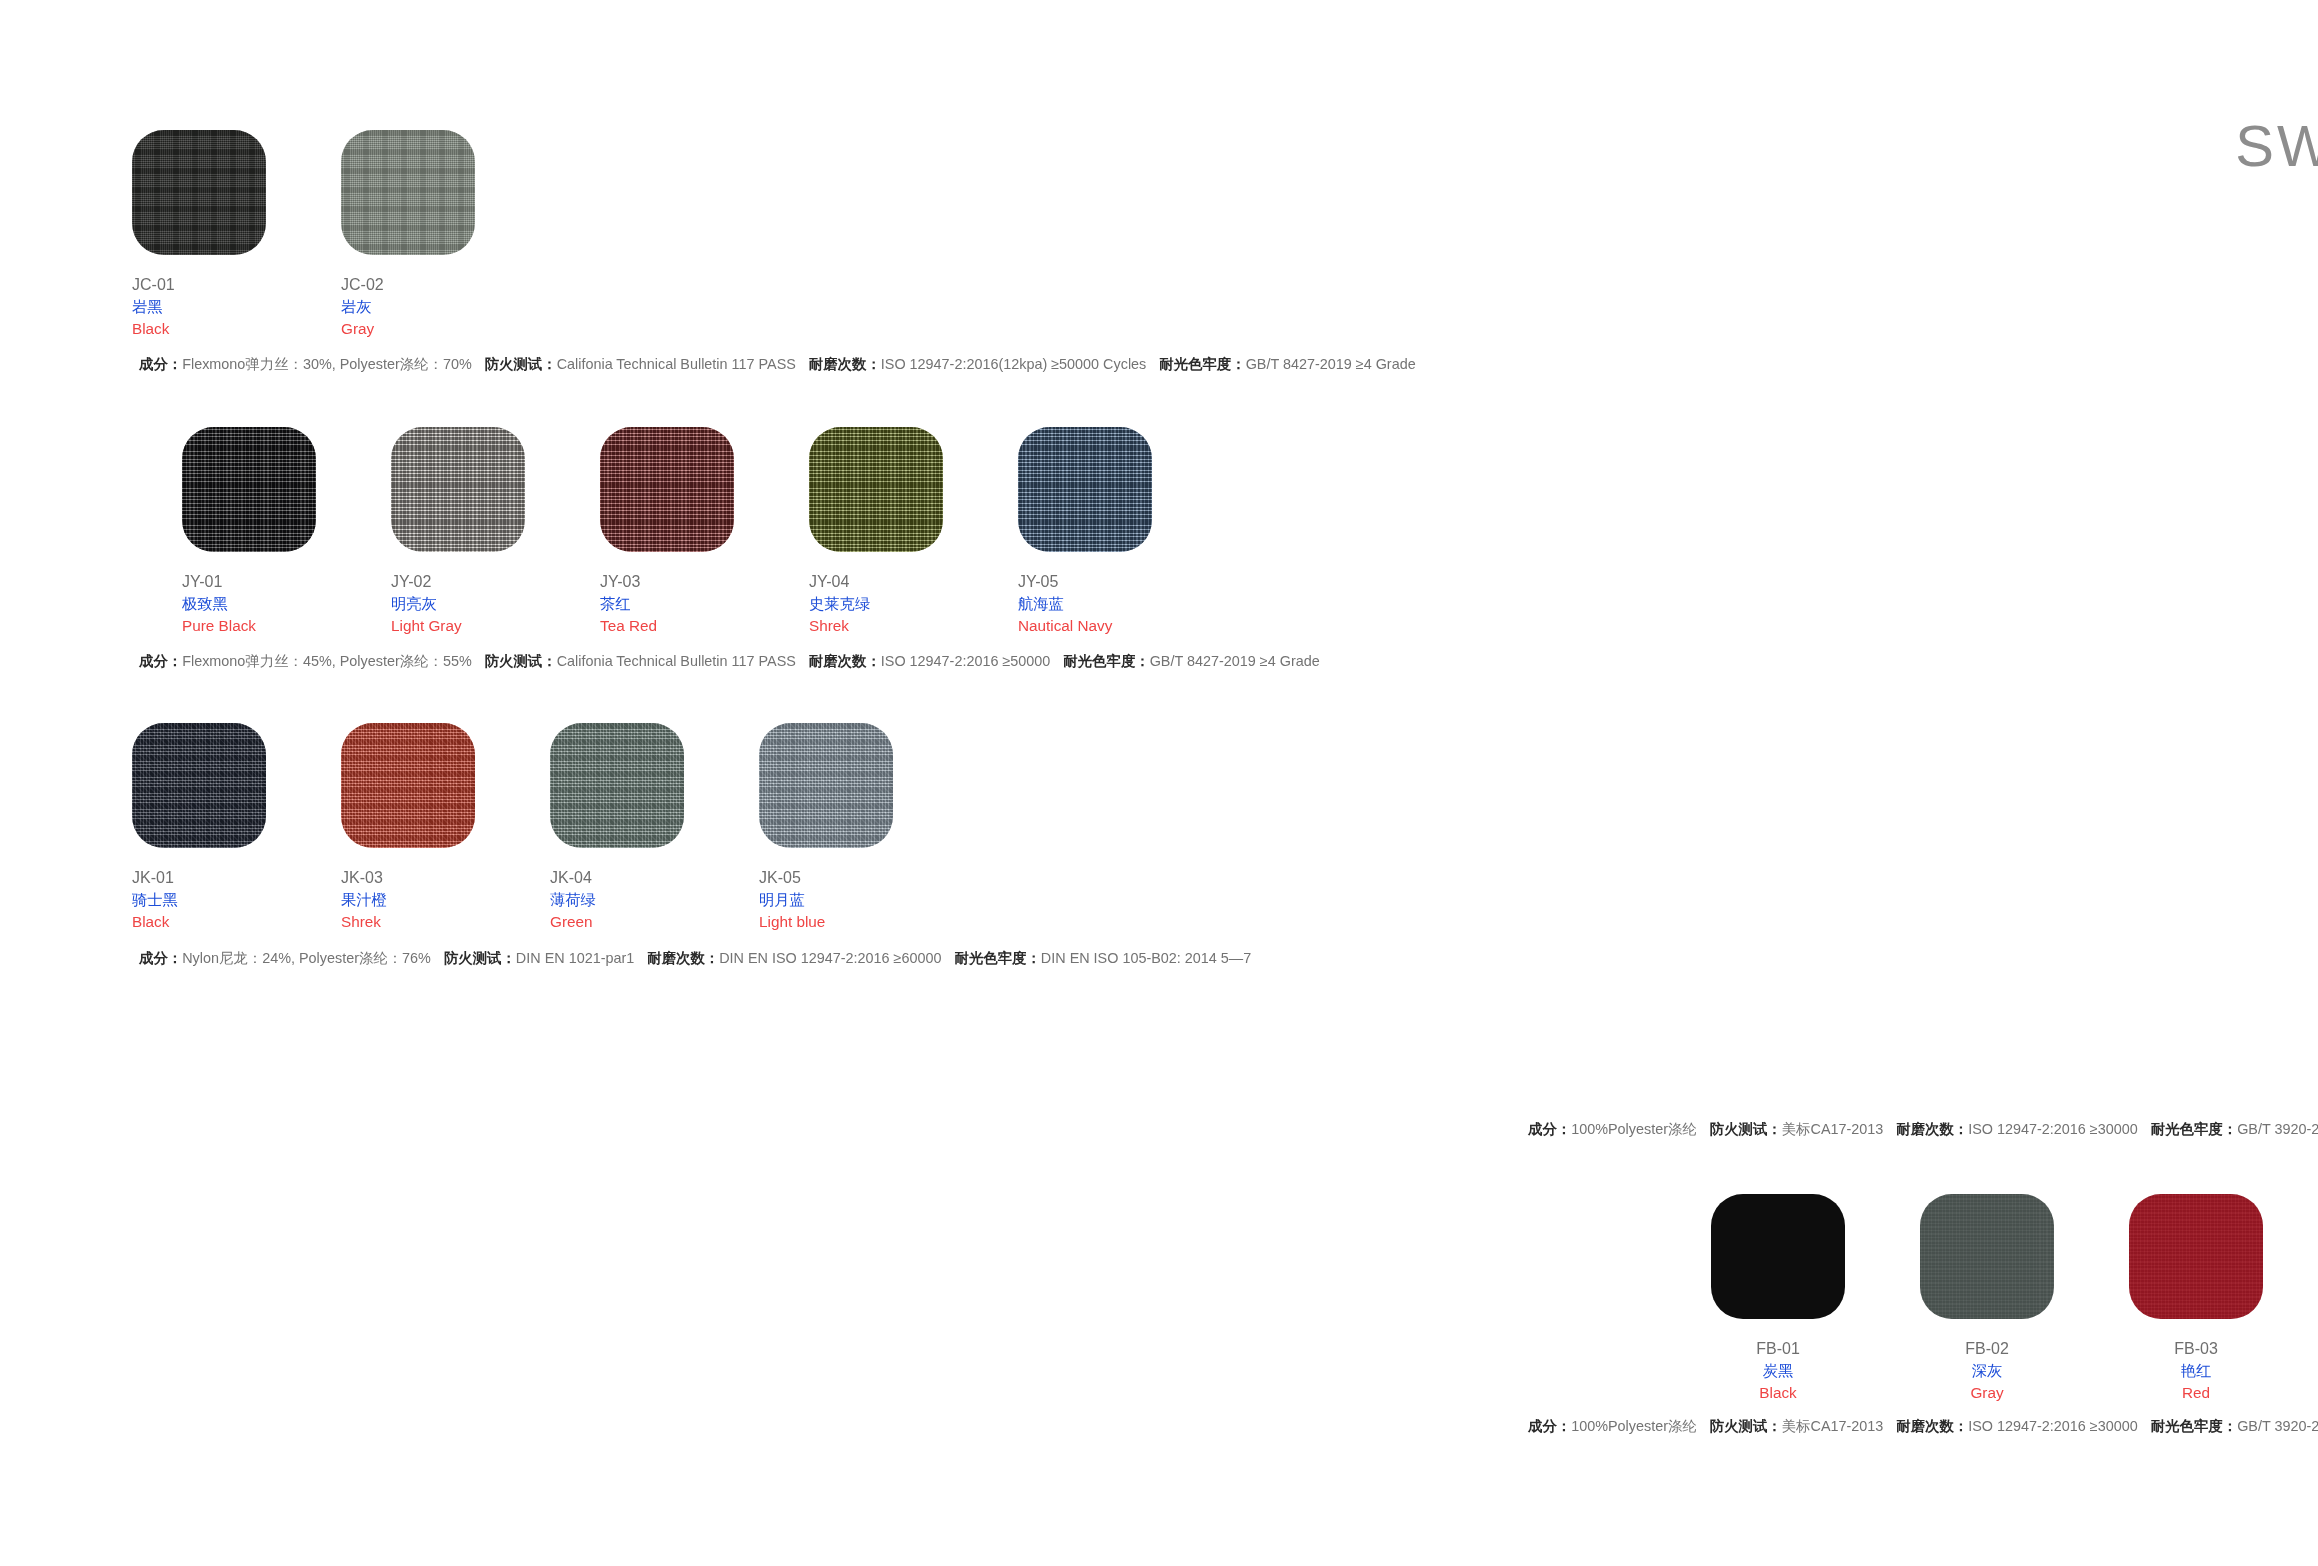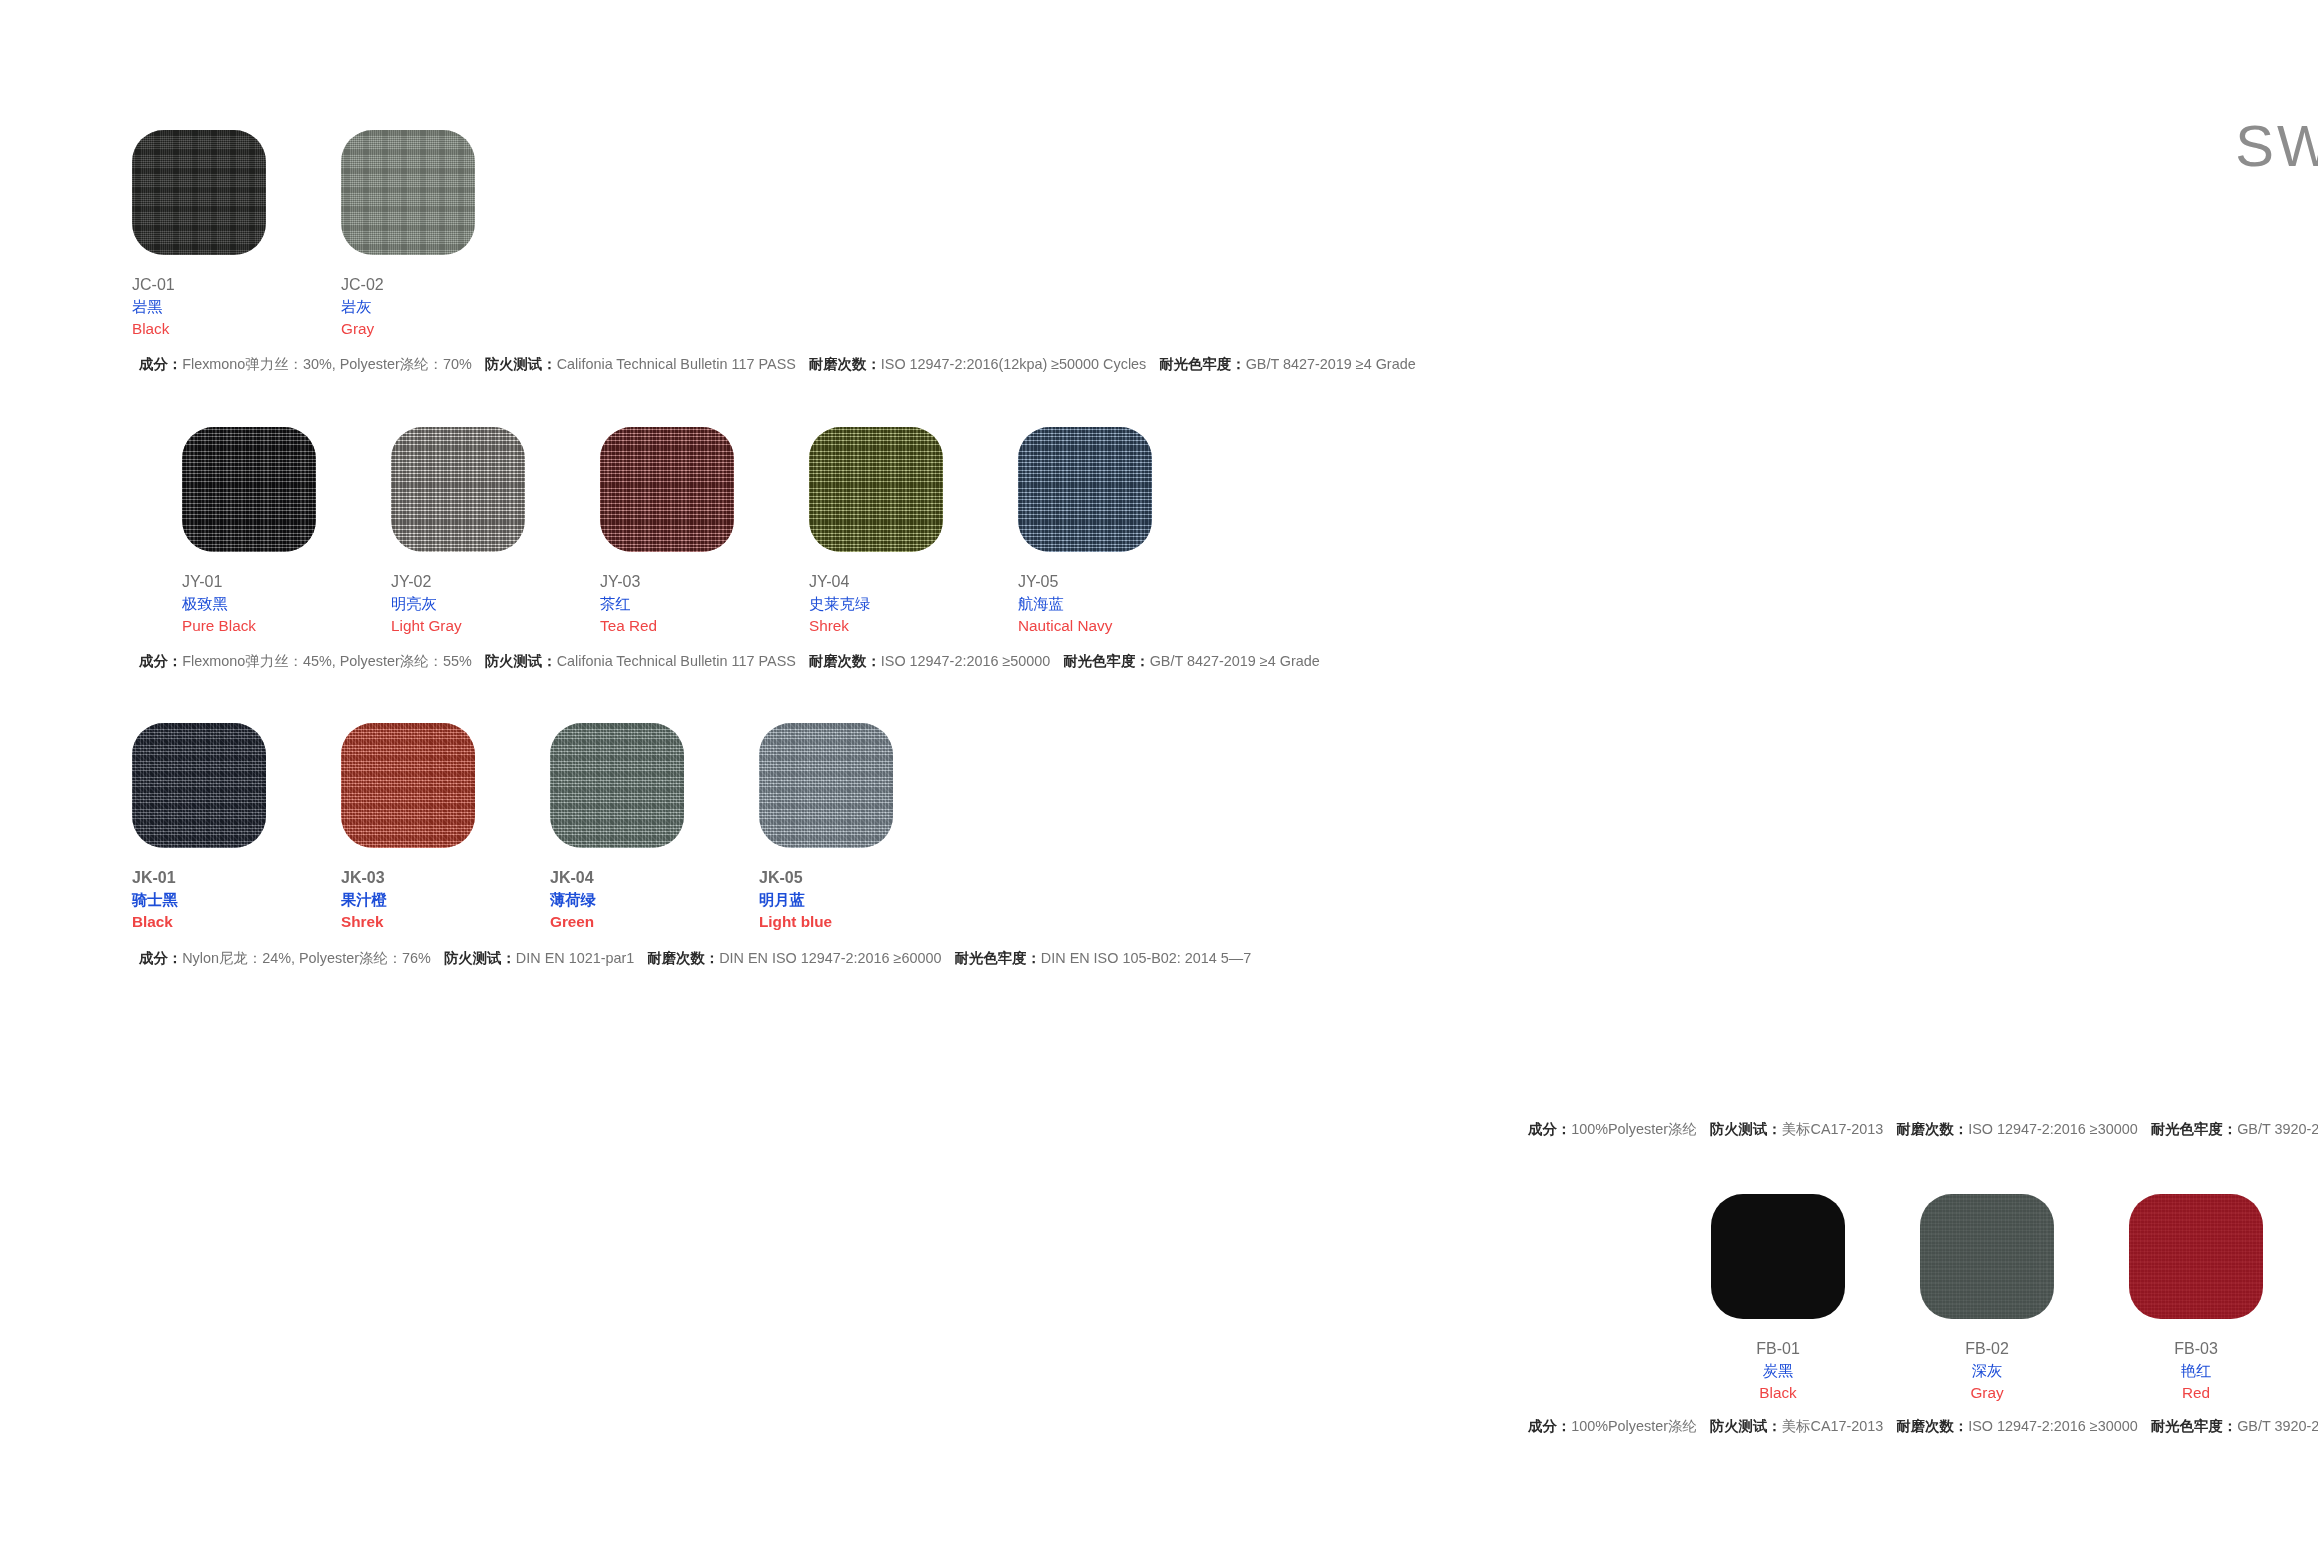--- a/index.html
+++ b/index.html
@@ -216,21 +216,21 @@
             <div class="weave"></div>
           </div>
           <div class="chip-labels">
             <div class="chip-code">JY-05</div>
             <div class="chip-cn">航海蓝</div>
             <div class="chip-en">Nautical Navy</div>
           </div>
         </div>
       </div>
     </div>
-  <div class="group" id="group-jk" style="left: 132px; top: 723px; font-weight: bold;">
+  <div class="group" id="group-jk" style="left: 132px; top: 723px;">
       <div class="swatch-row">
         <div class="swatch-cell" style="flex-basis: 209px; width: 209px;">
           <div class="chip w-knit" style="background-color: rgb(38, 45, 61);">
             <div class="weave"></div>
           </div>
           <div class="chip-labels">
             <div class="chip-code">JK-01</div>
             <div class="chip-cn">骑士黑</div>
             <div class="chip-en">Black</div>
           </div>

